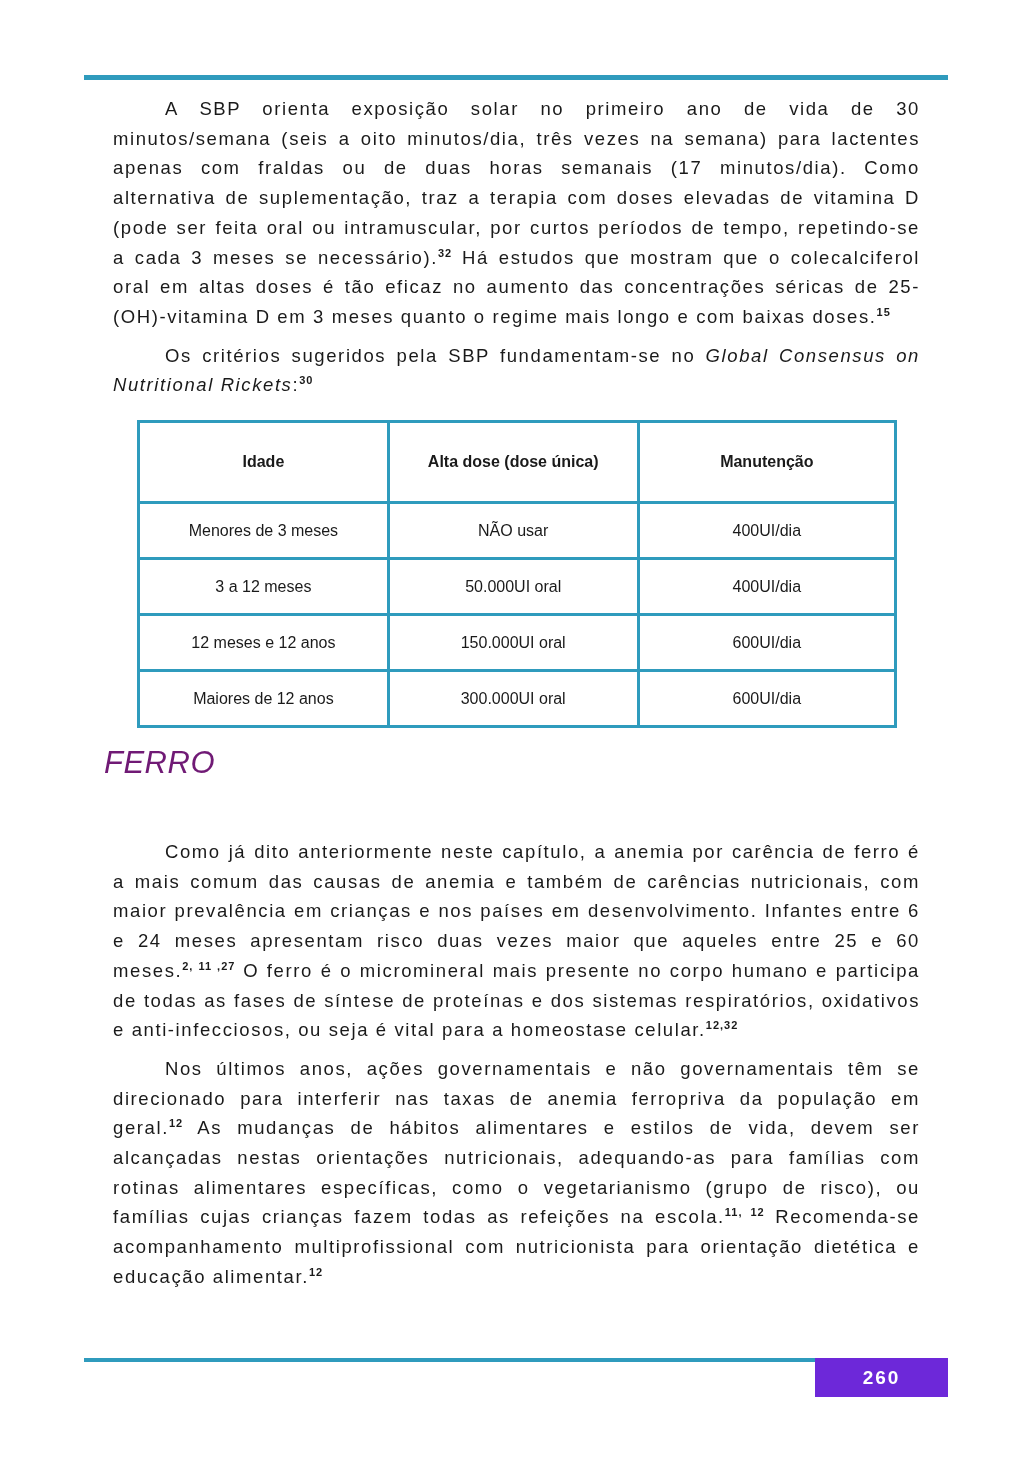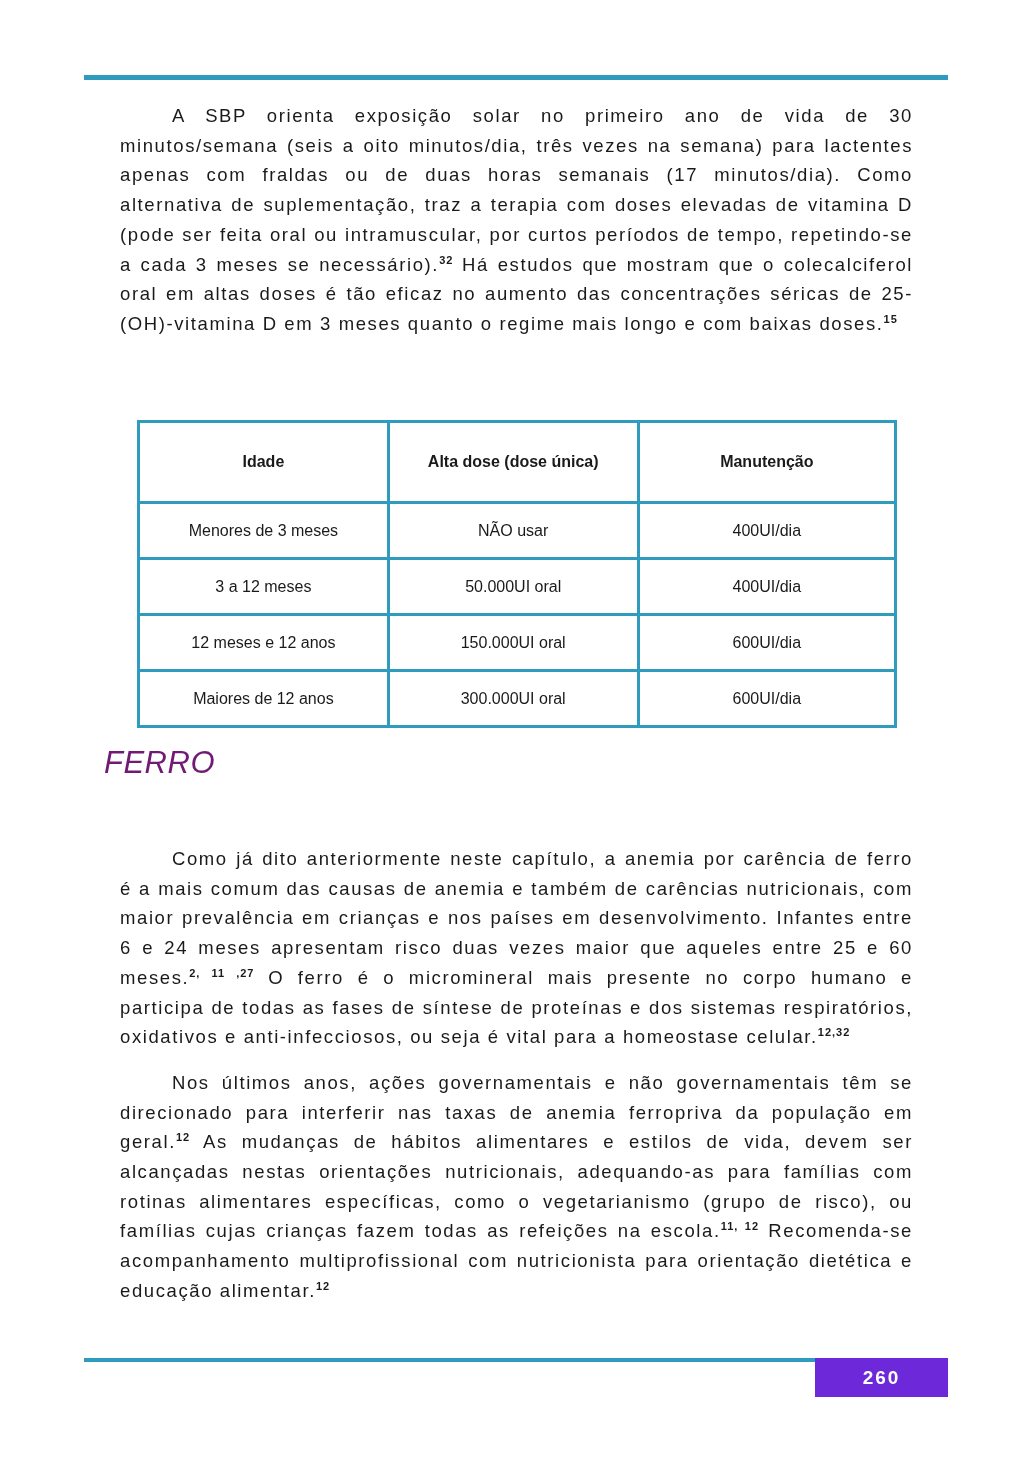--- a/index.html
+++ b/index.html
@@ -6,21 +6,21 @@
   body { width: 1033px; height: 1477px; position: relative; overflow: hidden;
          font-family: "Liberation Sans", "DejaVu Sans", sans-serif; color: #1a1a1a; }
   .rule { position: absolute; background: #2f9bbd; }
   .rule-top { left: 84px; top: 75px; width: 864px; height: 5px; }
   .rule-bottom { left: 84px; top: 1358px; width: 740px; height: 4px; }
   .page-box { position: absolute; left: 815px; top: 1358px; width: 133px; height: 39px;
               background: #6d28d9; color: #ffffff; font-weight: bold; font-size: 19px;
               letter-spacing: 2px; display: flex; align-items: center; justify-content: center; }
   .text-block { position: absolute; left: 104px; width: 825px; font-size: 18.5px;
                 line-height: 29.7px; letter-spacing: 1.6px; text-align: justify; }
-  .p { margin: 16px; }
+  .p { margin: 9px; }
   .indent { text-indent: 52px; }
   sup { font-size: 11px; line-height: 0; vertical-align: 7px; font-weight: bold; letter-spacing: 1px; }
   em { font-style: italic; }
   .block1 { top: 85px; }
   .data-table { position: absolute; left: 137px; top: 420px; width: 760px;
                 border-collapse: collapse; border: 3px solid #4d7c0f; }
   .data-table th, .data-table td { border: 3px solid #2f9bbd; text-align: center;
                 font-size: 16px; color: #1a1a1a; letter-spacing: 0; }
   .data-table th { height: 76px; font-weight: bold; }
   .data-table td { height: 51px; text-align: center; }
@@ -28,20 +28,21 @@
                    font-style: italic; color: #701a75; letter-spacing: 0.5px; margin: 0; font-weight: normal; }
   .block2 { top: 828px; }
 </style>
 </head>
 <body>
 
 <div class="rule rule-top"></div>
 
 <div class="text-block block1">
   <p class="p indent"><span>A SBP orienta exposição solar no primeiro ano de vida de 30 minutos/semana (seis a oito minutos/dia, três vezes na semana) para lactentes apenas com fraldas ou de duas horas semanais (17 minutos/dia). Como alternativa de suplementação, traz a terapia com doses elevadas de vitamina D (pode ser feita oral ou intramuscular, por curtos períodos de tempo, repetindo-se a cada 3 meses se necessário).</span><sup>32</sup><span> Há estudos que mostram que o colecalciferol oral em altas doses é tão eficaz no aumento das concentrações séricas de 25-(OH)-vitamina D em 3 meses quanto o regime mais longo e com baixas doses.</span><sup>15</sup></p>
+  <p class="p indent"><span>Os critérios sugeridos pela SBP fundamentam-se no </span><em>Global Consensus on Nutritional Rickets</em><span>:</span><sup>30</sup></p>
 </div>
 
 <table class="data-table">
   <thead>
     <tr>
       <th style="width:33%">Idade</th>
       <th style="width:33%">Alta dose (dose única)</th>
       <th>Manutenção</th>
     </tr>
   </thead>

